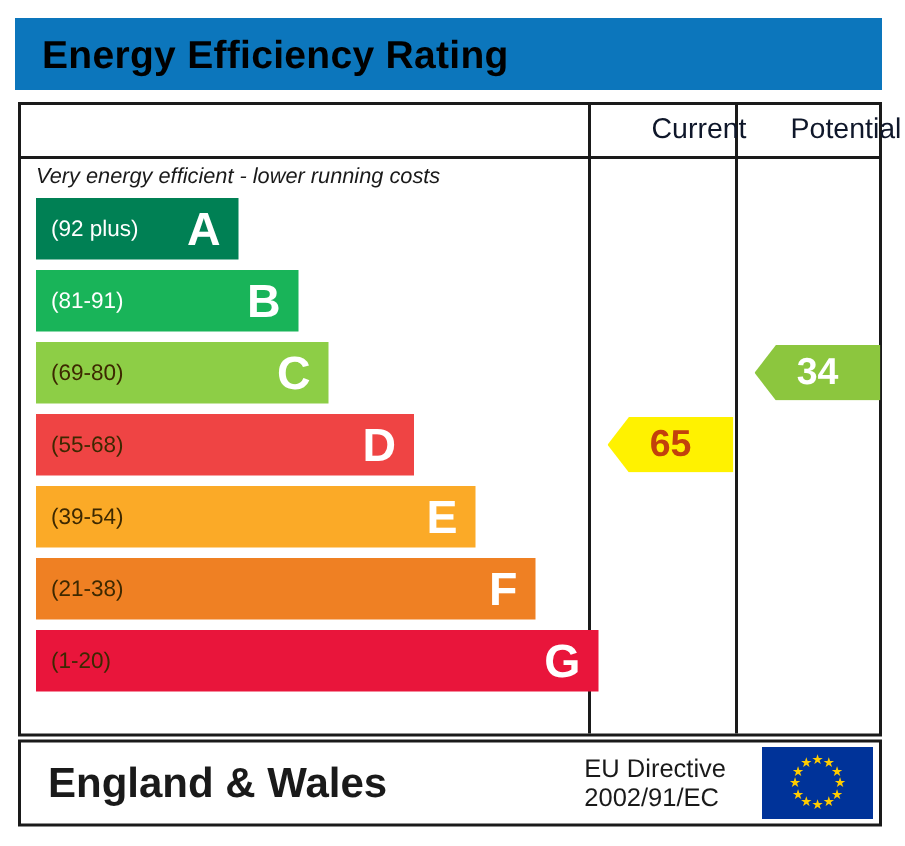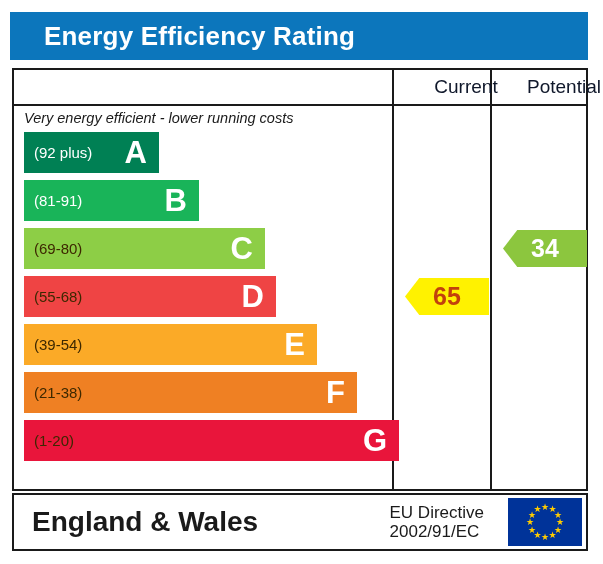--- a/index.html
+++ b/index.html
@@ -20,25 +20,25 @@
     position: absolute;
     left: 10px;
     top: 12px;
     width: 578px;
     height: 48px;
     background: #0c76bc;
     display: flex;
     align-items: center;
   }
   #epc-header .title {
-    color: #ffffff;
+    color: #000000;
     font-size: 26px;
     font-weight: bold;
     letter-spacing: 0.2px;
-    padding-left: 34px;
+    padding-left: 18px;
   }
 
   
   #epc-table {
     position: absolute;
     left: 12px;
     top: 68px;
     width: 576px;
     height: 423px;
     border: 2px solid #1a1a1a;
@@ -221,21 +221,21 @@
 
     <div id="bands">
         <div class="band light" style="top: 0px; width: 135px; height: 41px; background: rgb(0, 128, 84);">
           <span class="range">(92 plus)</span>
           <span class="letter">A</span>
         </div>
         <div class="band light" style="top: 48px; width: 175px; height: 41px; background: rgb(25, 180, 89);">
           <span class="range">(81-91)</span>
           <span class="letter">B</span>
         </div>
-        <div class="band dark" style="top: 96px; width: 241px; height: 41px; background: rgb(141, 206, 70);">
+        <div class="band dark" style="top: 96px; width: 195px; height: 41px; background: rgb(141, 206, 70);">
           <span class="range">(69-80)</span>
           <span class="letter">C</span>
         </div>
         <div class="band dark" style="top: 144px; width: 252px; height: 41px; background: #ef4444;">
           <span class="range">(55-68)</span>
           <span class="letter">D</span>
         </div>
         <div class="band dark" style="top: 192px; width: 293px; height: 41px; background: rgb(251, 170, 39);">
           <span class="range">(39-54)</span>
           <span class="letter">E</span>

